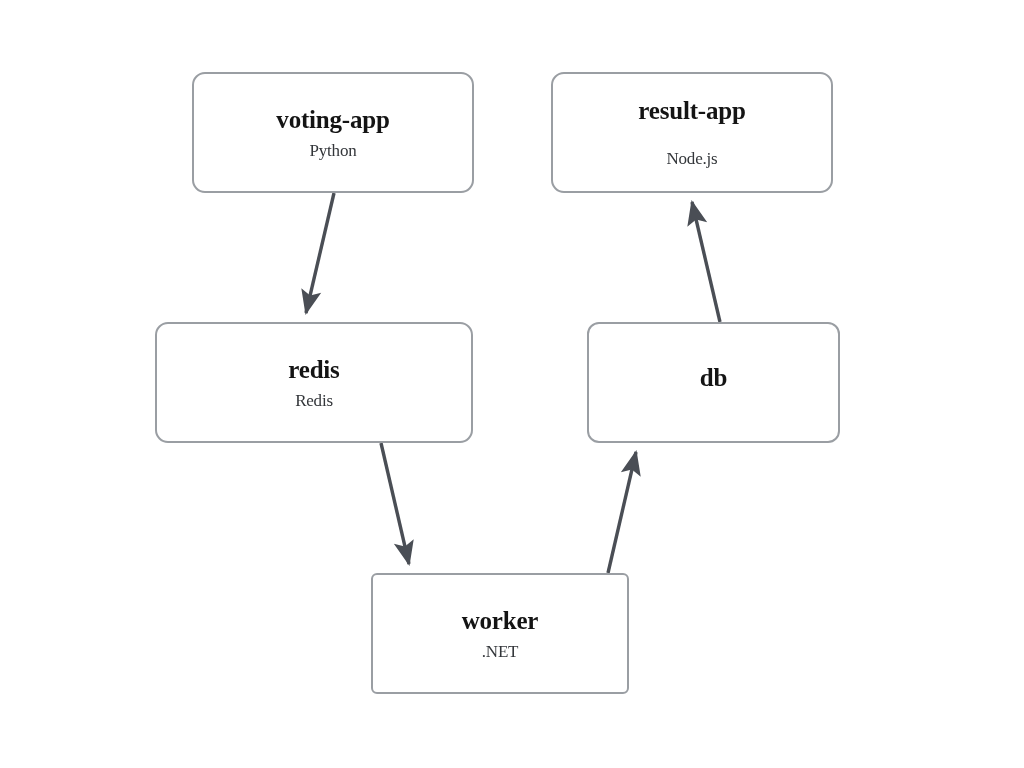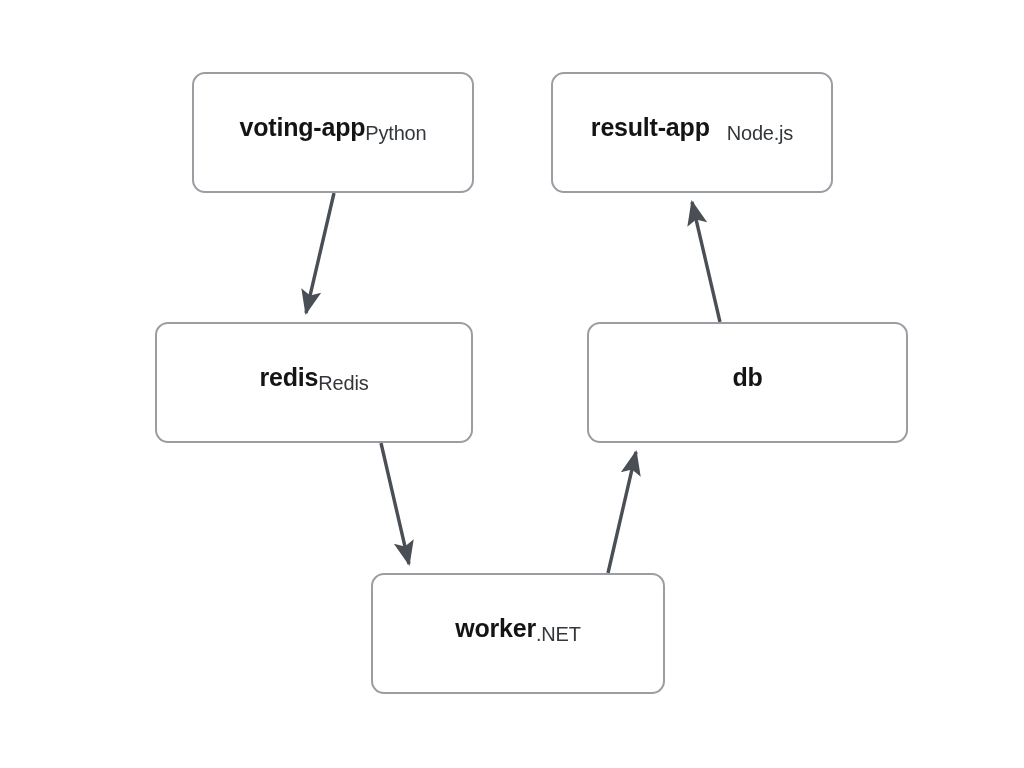--- a/index.html
+++ b/index.html
@@ -29,35 +29,36 @@
     height: 768px;
     pointer-events: none;
   }
   .node {
     position: absolute;
     box-sizing: border-box;
     background: #ffffff;
     border: 2px solid #9a9ea3;
     border-radius: 13px;
     display: flex;
-    flex-direction: row;
+    flex-direction: column;
     align-items: center;
     justify-content: center;
     line-height: 1.0;
+    font-family: Liberation Serif, serif;
   }
   .node-title {
     font-size: 25px;
     font-weight: bold;
     color: #141414;
     letter-spacing: -0.2px;
     margin-bottom: 10px;
     white-space: nowrap;
   }
   .node-subtitle {
-    font-size: 20px;
+    font-size: 17px;
     font-weight: normal;
     color: #33363a;
     letter-spacing: -0.2px;
     white-space: nowrap;
   }
 </style>
 </head>
 <body>
 
 <div id="diagram-canvas">
@@ -86,22 +87,22 @@
   <div class="node" style="left:551px; top:72px; width:282px; height:121px;gap:17px;">
     <div class="node-title">result-app</div>
     <div class="node-subtitle">Node.js</div>
   </div>
 
   <div class="node" style="left:155px; top:322px; width:318px; height:121px;">
     <div class="node-title">redis</div>
     <div class="node-subtitle">Redis</div>
   </div>
 
-  <div class="node" style="left:587px; top:322px; width:321px; height:121px;">
+  <div class="node" style="left:587px; top:322px; width:253px; height:121px;border-radius:12px;">
     <div class="node-title">db</div>
   </div>
 
-  <div class="node" style="left:371px; top:573px; width:294px; height:121px;">
+  <div class="node" style="left:371px; top:573px; width:258px; height:121px;border-radius:6px;">
     <div class="node-title">worker</div>
     <div class="node-subtitle">.NET</div>
   </div>
 
 </div>
 
 </body></html>

